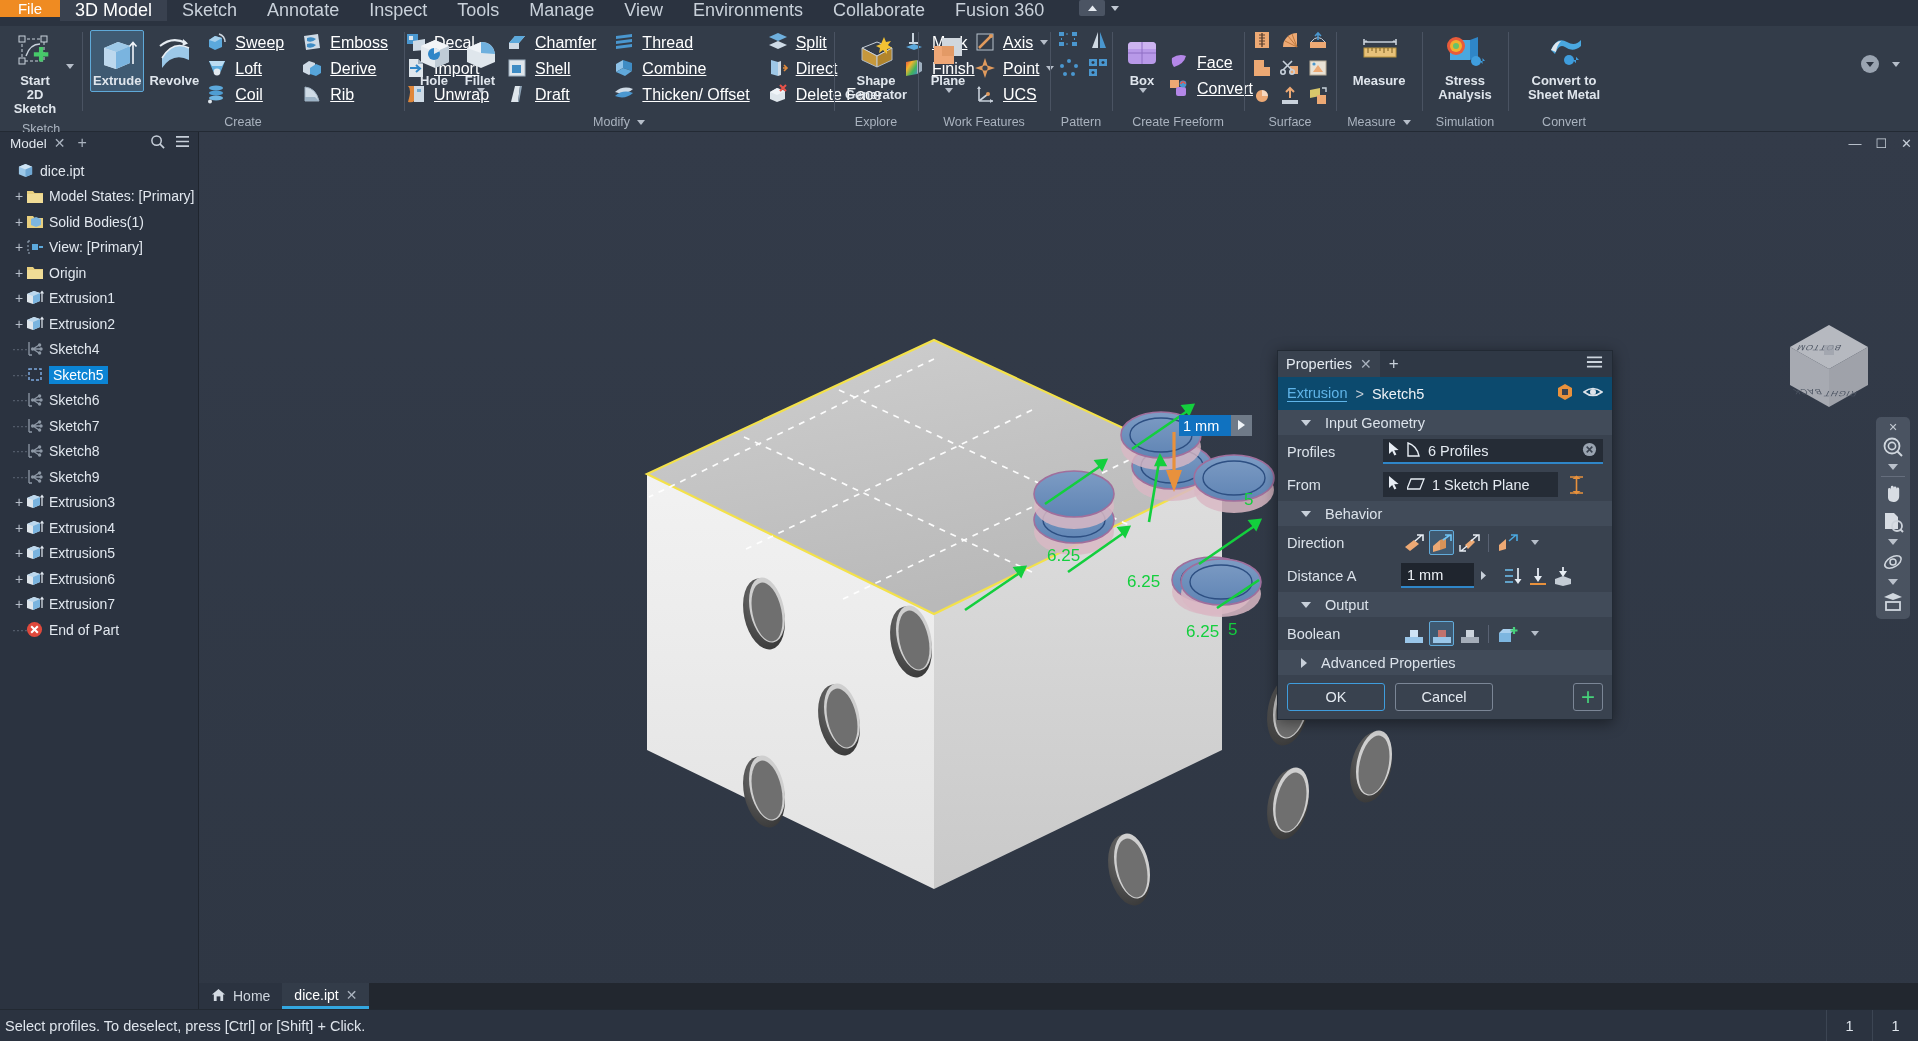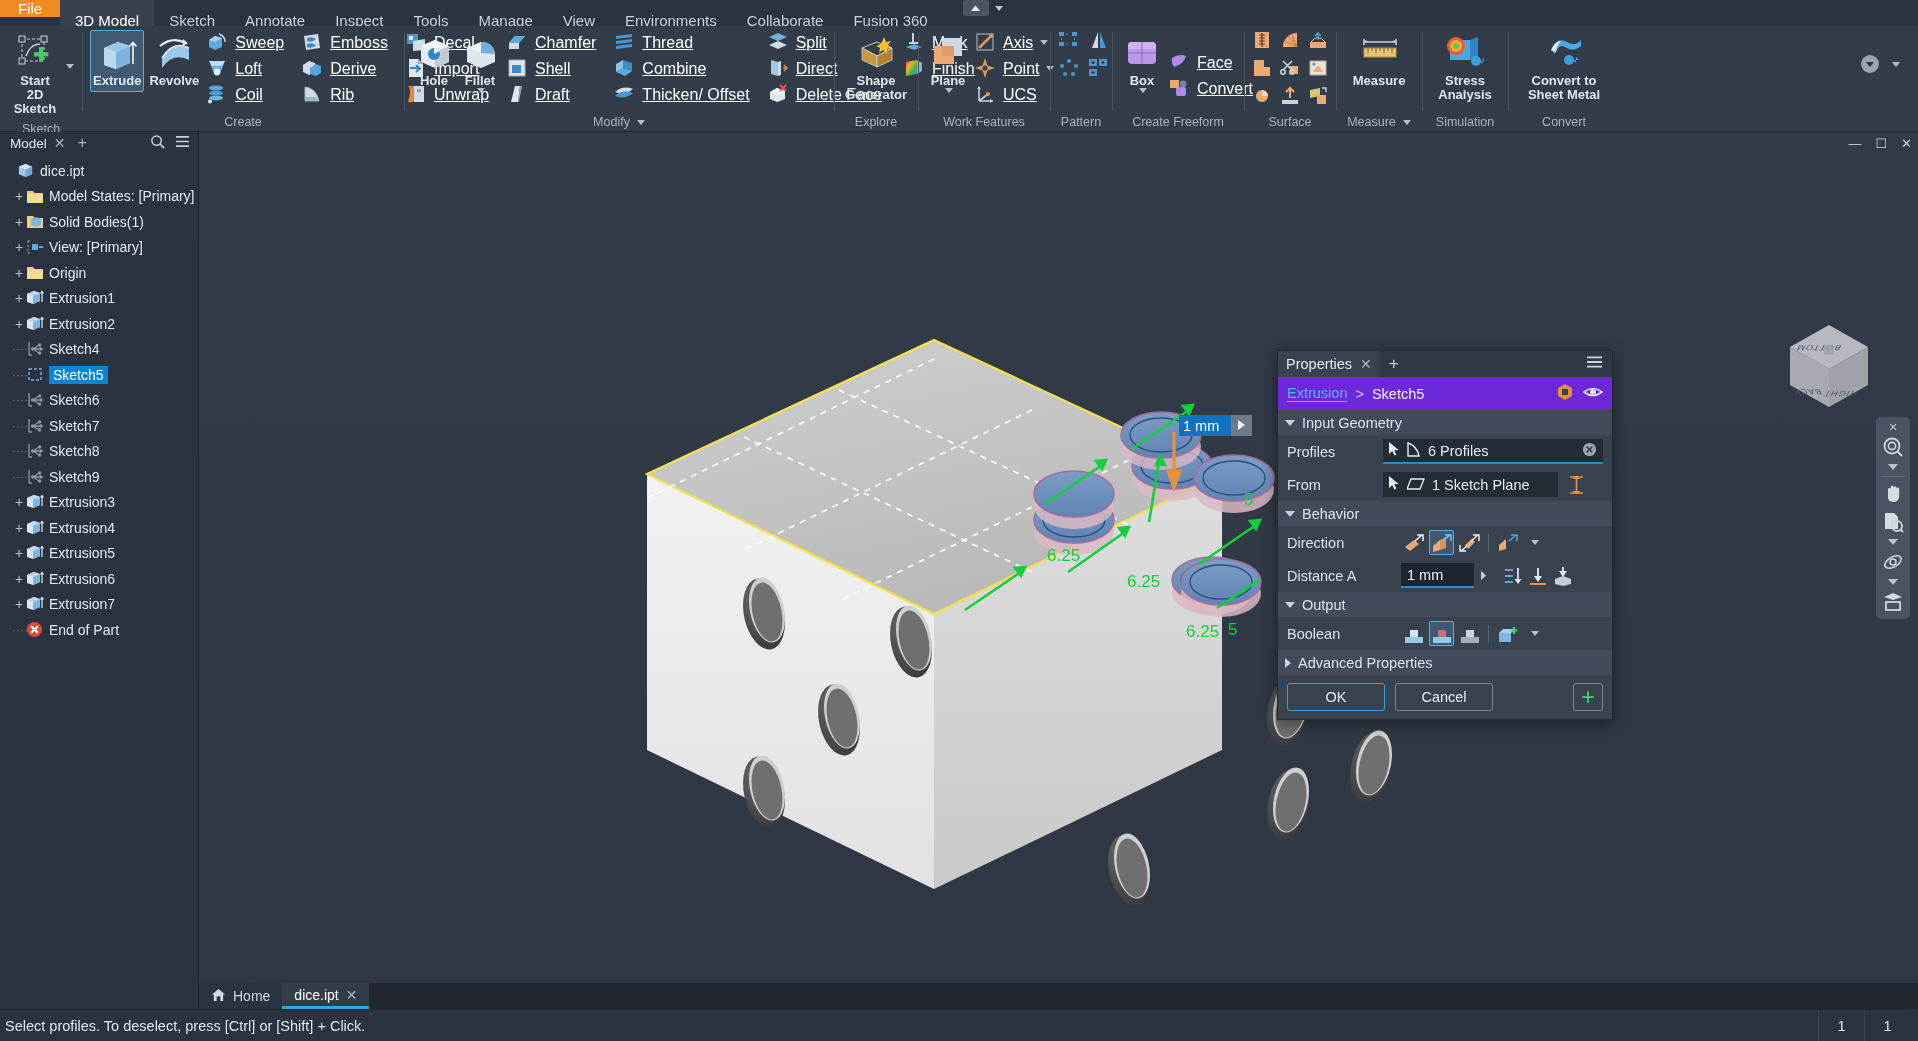--- a/index.html
+++ b/index.html
@@ -6,21 +6,21 @@
   html,body{ width:1918px; height:1041px; overflow:hidden; }
   body{
     font-family:"Liberation Sans", sans-serif;
     background:#2b3340; color:#d7dde5; font-size:15px;
     -webkit-font-smoothing:antialiased;
   }
   
   #menubar{ height:26px; background:#2b3340; display:flex; align-items:flex-start; position:relative; }
   .file-btn{ background:#ef8b22; color:#fff; width:60px; display:flex; align-items:center;
              justify-content:center; font-size:15px; }
-  .menu-item{ padding:12px 15px; display:flex; align-items:center; font-size:15px; color:#c9d1da; white-space:nowrap;}
+  .menu-item{ padding:0 15px; display:flex; align-items:center; font-size:18px; color:#c9d1da; white-space:nowrap;}
   .menu-item.active{ background:#39414f; color:#ffffff; }
   .qat{ display:flex; align-items:center; margin-left:20px; gap:6px; }
   .qat-chip{ width:26px;height:16px;background:#4b5463;border-radius:2px;display:flex;align-items:center;justify-content:center;}
   .caret-dn{ width:0;height:0;border-left:4px solid transparent;border-right:4px solid transparent;border-top:5px solid #c0c8d2; }
   
   #ribbon{ height:106px; background:#333c49; display:flex; align-items:stretch;
            border-bottom:1px solid #232a34; position:relative; }
   .rgroup{ display:flex; flex-direction:column; position:relative; padding:0 2px;}
   .rgroup + .rgroup::before{ content:""; position:absolute; left:0; top:6px; bottom:20px; width:1px; background:#4a5362;}
   .rgroup-body{ flex:1; display:flex; align-items:flex-start; padding:4px 6px 0 6px; gap:2px;}
@@ -52,26 +52,26 @@
   
   #canvas{ position:absolute; left:199px; top:132px; right:0; bottom:32px;
            background:linear-gradient(180deg,#333b49 0%, #2f3744 100%); overflow:hidden;}
   
   #props{ position:absolute; left:1277px; top:350px; width:336px; background:#39424f;
           border:1px solid #222a34; box-shadow:0 3px 14px rgba(0,0,0,.45); font-size:14.5px;}
   .p-tabs{ height:26px; display:flex; align-items:center; background:#2f3845; }
   .p-tab{ display:flex;align-items:center;gap:8px;height:100%;padding:0 8px;background:#39424f;color:#e4eaf1;}
   .p-plus{ padding:0 9px; color:#c7cfd9; font-size:17px;}
   .p-ham{ margin-left:auto; padding-right:9px; color:#ccd4dd; font-size:16px; letter-spacing:0; }
-  .p-bread{ height:33px; display:flex; align-items:center; padding:0 9px; background:#6d28d9;}
+  .p-bread{ height:33px; display:flex; align-items:center; padding:0 9px; background:#0c4a6e;}
   .p-bread .lnk{ color:#5fb4e8; border-bottom:1px solid #5fb4e8; }
   .p-bread .sep{ margin:0 8px; color:#c3cbd5;}
   .p-bread .cur{ color:#eef2f7;}
   .p-bread .right{ margin-left:auto; display:flex; gap:9px; align-items:center;}
-  .p-sect{ height:25px; background:#414b59; display:flex; align-items:center; padding-left:7px; gap:7px; color:#dbe2ea;}
+  .p-sect{ height:25px; background:#414b59; display:flex; align-items:center; padding-left:23px; gap:14px; color:#dbe2ea;}
   .p-sect .tri{ width:0;height:0;border-left:5px solid transparent;border-right:5px solid transparent;border-top:6px solid #c8d0da;}
   .p-sect .tri.r{ border:none; border-top:5px solid transparent;border-bottom:5px solid transparent;border-left:6px solid #c8d0da;}
   .p-row{ height:33px; display:flex; align-items:center; padding:0 9px; gap:6px; }
   .p-row .k{ width:90px; color:#dbe2ea; }
   .sel-field{ flex:1; height:25px; background:#252c36; display:flex; align-items:center; gap:7px;
               padding:0 6px; border-bottom:2px solid #2f86c8; }
   .sel-field.nb{ border-bottom:none; flex:none; width:175px;}
   .sel-field .txt{ color:#e4eaf1; }
   .sel-field .clr{ margin-left:auto; color:#9aa4b1; font-size:14px;}
   .num-field{ width:73px; height:25px; background:#1f252e; border-bottom:2px solid #2f86c8;
@@ -91,21 +91,21 @@
   #navbar{ position:absolute; right:8px; top:285px; width:34px; background:#4c5563;
            border-radius:5px; padding:5px 0 4px; display:flex; flex-direction:column; align-items:center; gap:2px;
            opacity:.93;}
   .nv{ width:28px;height:26px;display:flex;align-items:center;justify-content:center;color:#d7dde5;}
   .nv.tiny{ height:10px; }
   .nvsep{ width:24px;height:1px;background:#6a7382;margin:2px 0;}
   
   #doctabs{ position:absolute; left:199px; bottom:32px; right:0; height:26px; background:#22272f; display:flex; align-items:stretch;}
   .dtab{ display:flex;align-items:center;gap:7px;padding:0 12px;font-size:14px;color:#cfd6de;background:#2b3340;}
   .dtab.active{ background:#333c49; color:#fff; border-bottom:3px solid #33a7e0; }
-  #status{ position:absolute; left:0; bottom:0; right:8px; height:32px; background:#2b3340;
+  #status{ position:absolute; left:0; bottom:0; right:0; height:32px; background:#2b3340;
            display:flex; align-items:center; font-size:14.5px; color:#dfe5ec; border-top:1px solid #222932;}
   #status .msg{ padding-left:5px; }
   .st-cell{ width:46px; text-align:center; border-left:1px solid #3c4553; height:100%; display:flex;align-items:center;justify-content:center;}
   .st-right{ margin-left:auto; display:flex; height:100%; }
   
   #wincontrols{ position:absolute; right:6px; top:132px; height:22px; display:flex; gap:14px;
                 align-items:center; color:#c7cfd9; font-size:13px; z-index:5;}
 </style>
 </head>
 <body>

